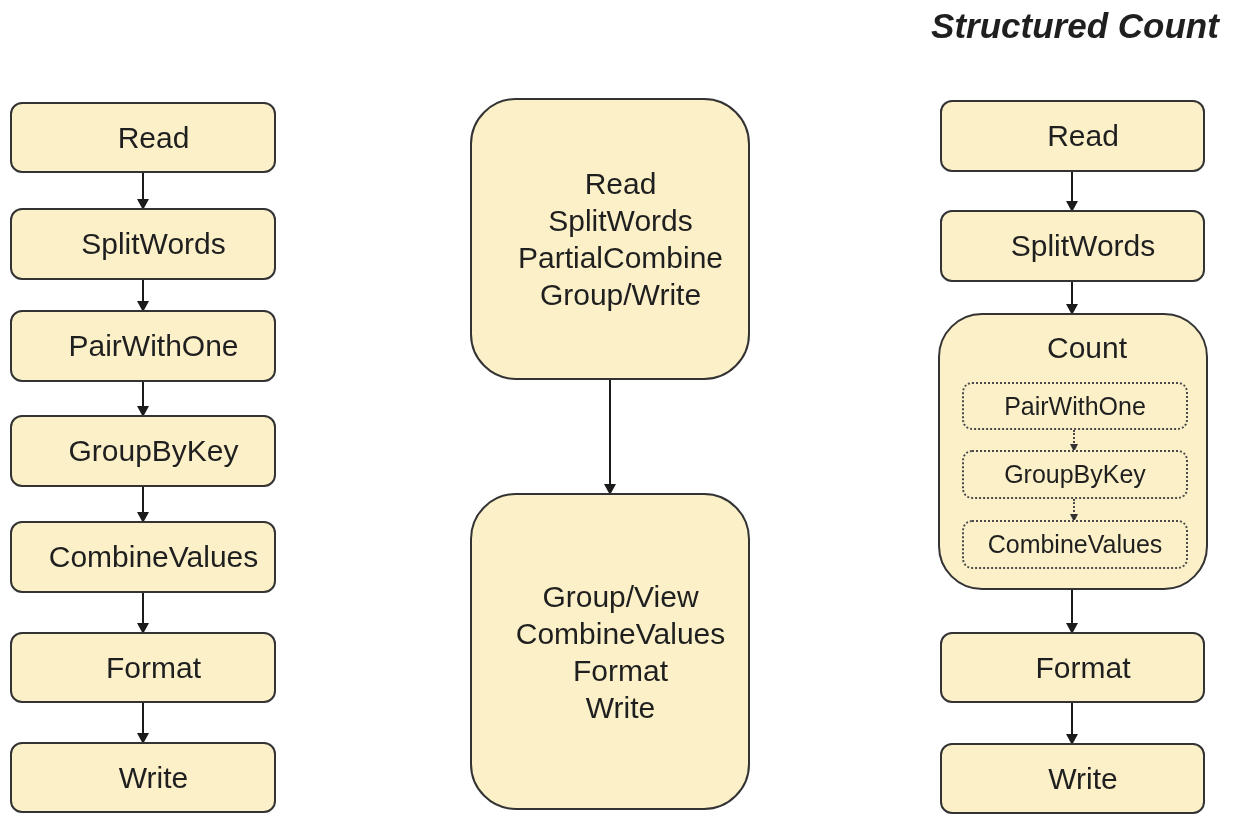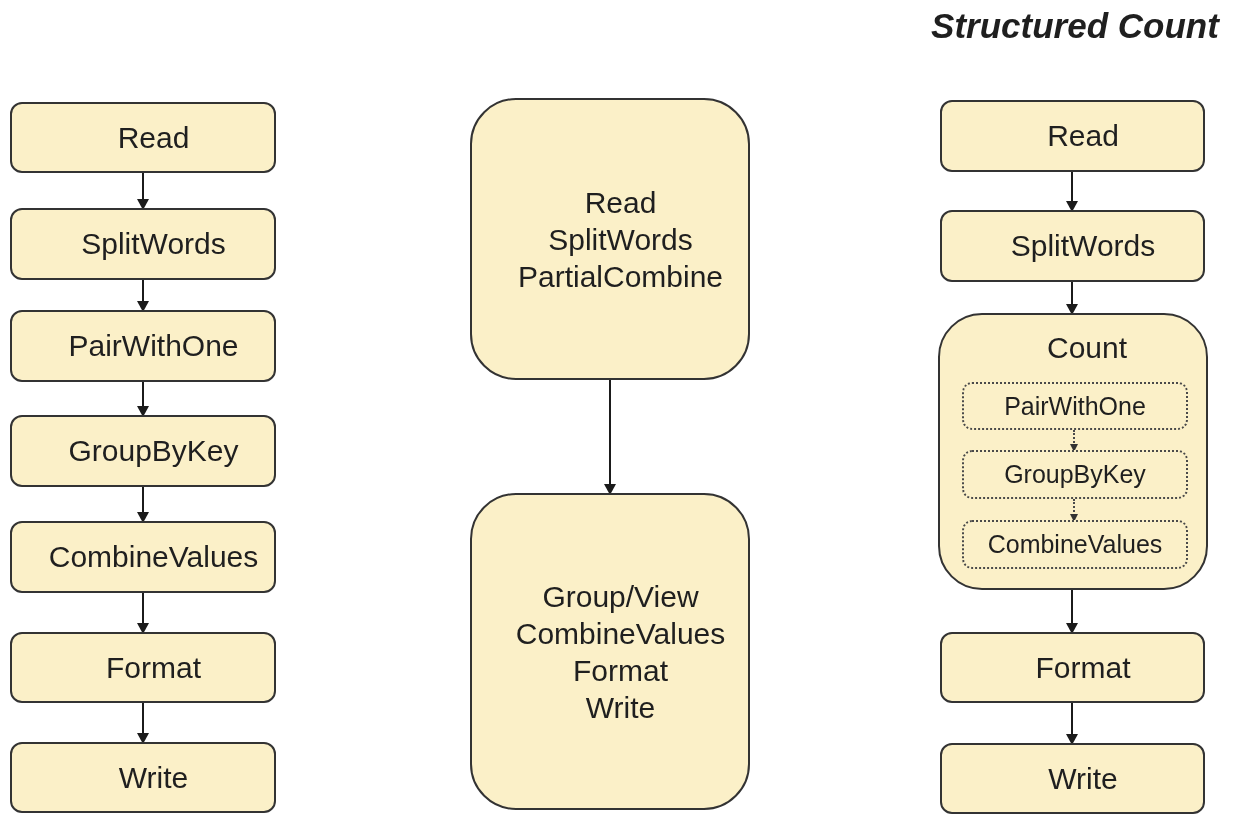--- a/index.html
+++ b/index.html
@@ -72,20 +72,21 @@
 
   <div class="node" style="left:10px; top:632px; width:266px; height:71px;">Format</div>
   <div class="arrow" style="left:142px; top:703px; height:39px;"></div>
 
   <div class="node" style="left:10px; top:742px; width:266px; height:71px;">Write</div>
 
   <div class="node bignode" style="left:470px; top:98px; width:280px; height:282px;">
     <div class="bigline">Read</div>
     <div class="bigline">SplitWords</div>
     <div class="bigline">PartialCombine</div>
+    <div class="bigline">Group/Write</div>
   </div>
 
   <div class="arrow" style="left:609px; top:380px; height:113px;"></div>
 
   <div class="node bignode" style="left:470px; top:493px; width:280px; height:317px;">
     <div class="bigline">Group/View</div>
     <div class="bigline">CombineValues</div>
     <div class="bigline">Format</div>
     <div class="bigline">Write</div>
   </div>

